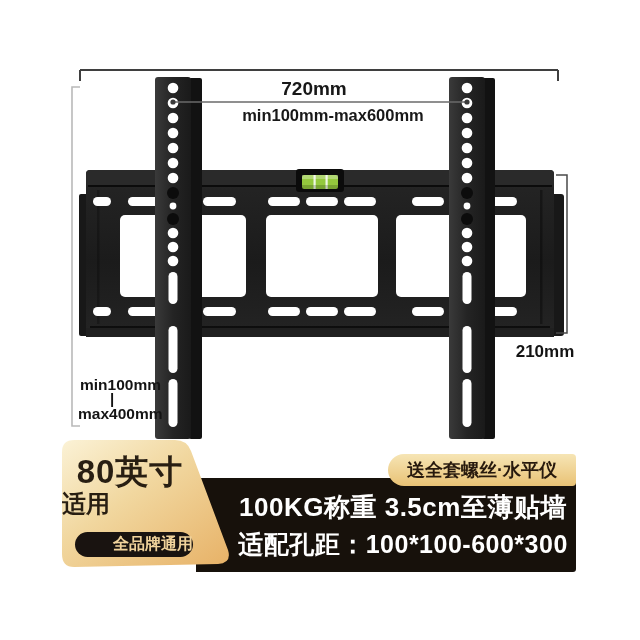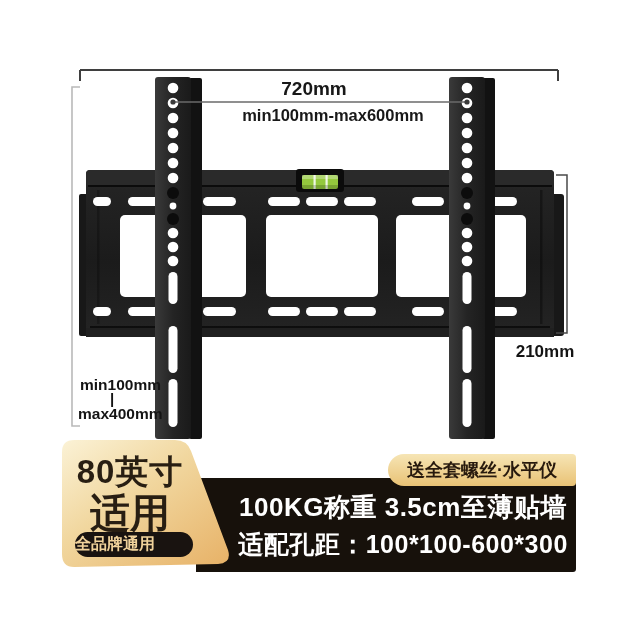--- a/index.html
+++ b/index.html
@@ -14,28 +14,28 @@
   .size-badge{
     position:absolute;left:62px;top:440px;width:168px;height:127px;z-index:4;
     background:linear-gradient(145deg,#fbf2d6 0%,#f1d79f 42%,#e7b166 100%);
     clip-path:path("M12 0 H113 Q125 0 129 11 L166 110 Q170 123 156 124 L12 127 Q0 127 0 114 V12 Q0 0 12 0 Z");
   }
   .size-badge .l1{
     margin-top:15px;width:136px;text-align:center;
     font-size:33px;font-weight:800;color:#281e12;line-height:1.05;letter-spacing:1px;
   }
   .size-badge .l2{
-    width:136px;text-align:center;
-    font-size:40px;font-weight:800;color:#281e12;line-height:1.15;
+    width:136px;text-align:left;
+    font-size:24px;font-weight:800;color:#281e12;line-height:1.15;
   }
   .size-badge .sub-pill{
     position:absolute;left:13px;top:92px;width:118px;height:25px;
     background:#191310;border-radius:14px;
     color:#f0d29b;font-size:16px;font-weight:700;
-    display:flex;align-items:center;justify-content:flex-start;white-space:nowrap;
+    display:flex;align-items:center;justify-content:flex-end;white-space:nowrap;
   }
 
   
   .gift-pill{
     position:absolute;left:388px;top:446px;width:188px;height:32px;z-index:3;
     background:linear-gradient(180deg,#f6e5b5,#e9c275);
     border-radius:17px 4px 4px 17px;
     color:#27190d;font-weight:800;font-size:18px;
     display:flex;align-items:center;justify-content:center;white-space:nowrap;margin-top:8px;
   }

